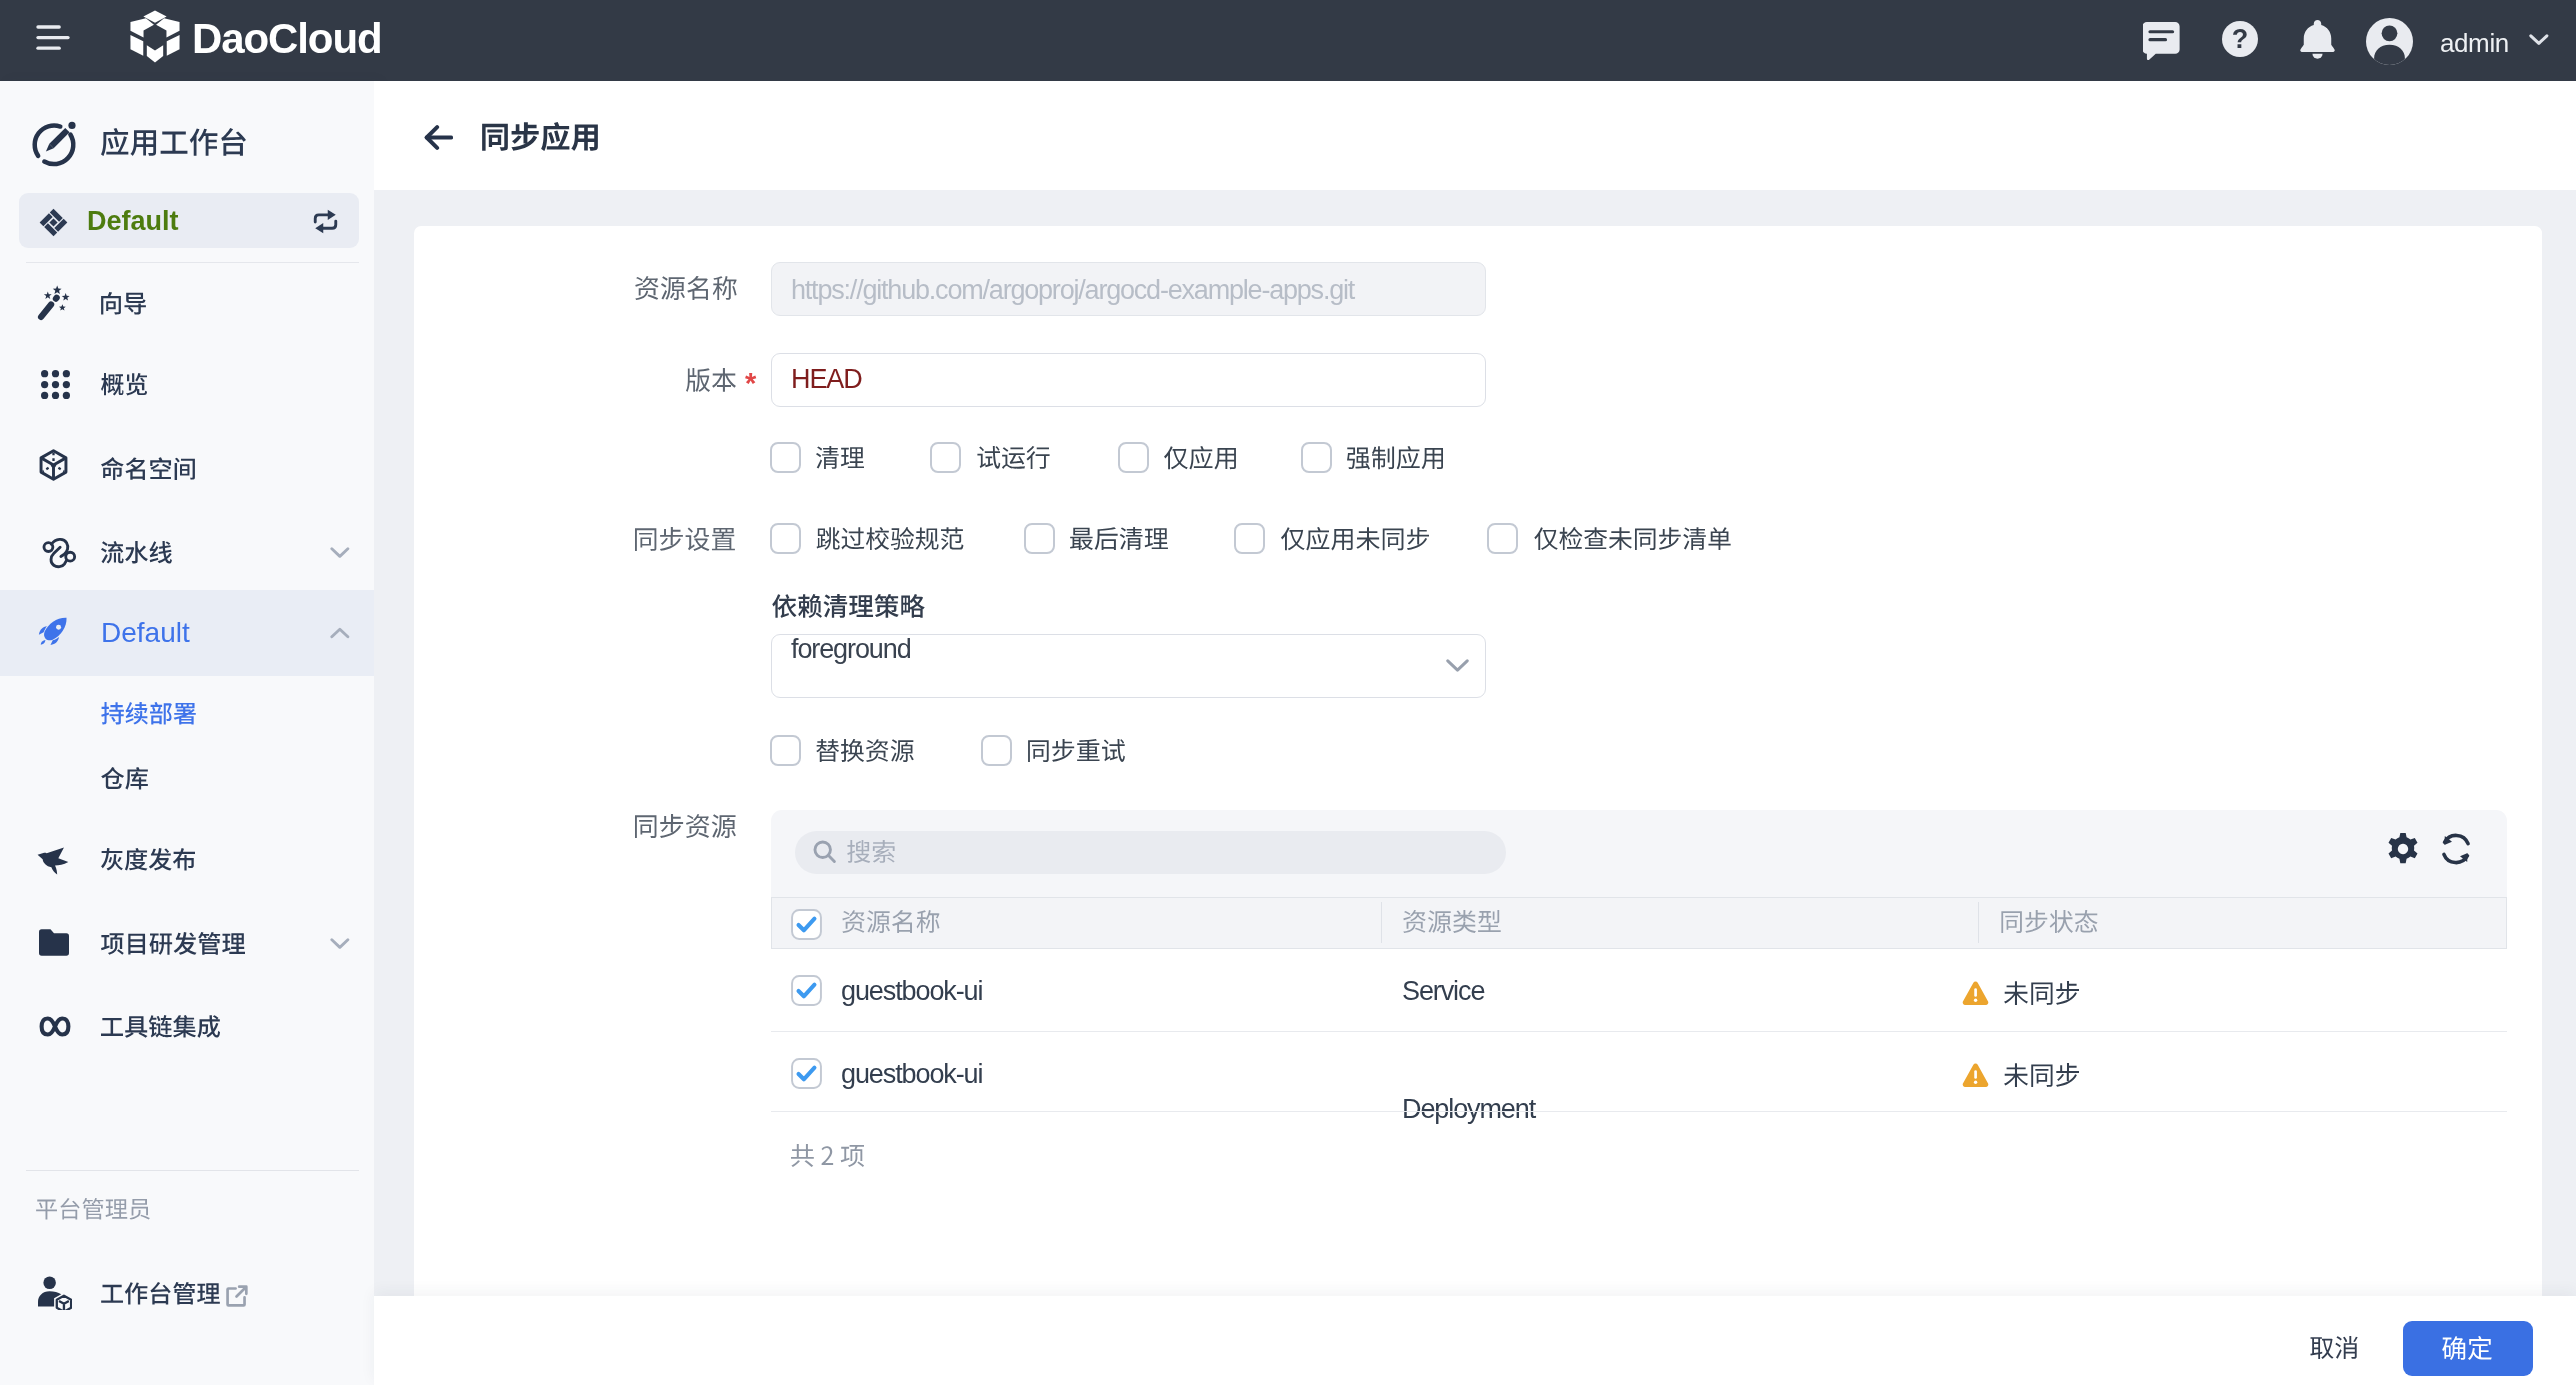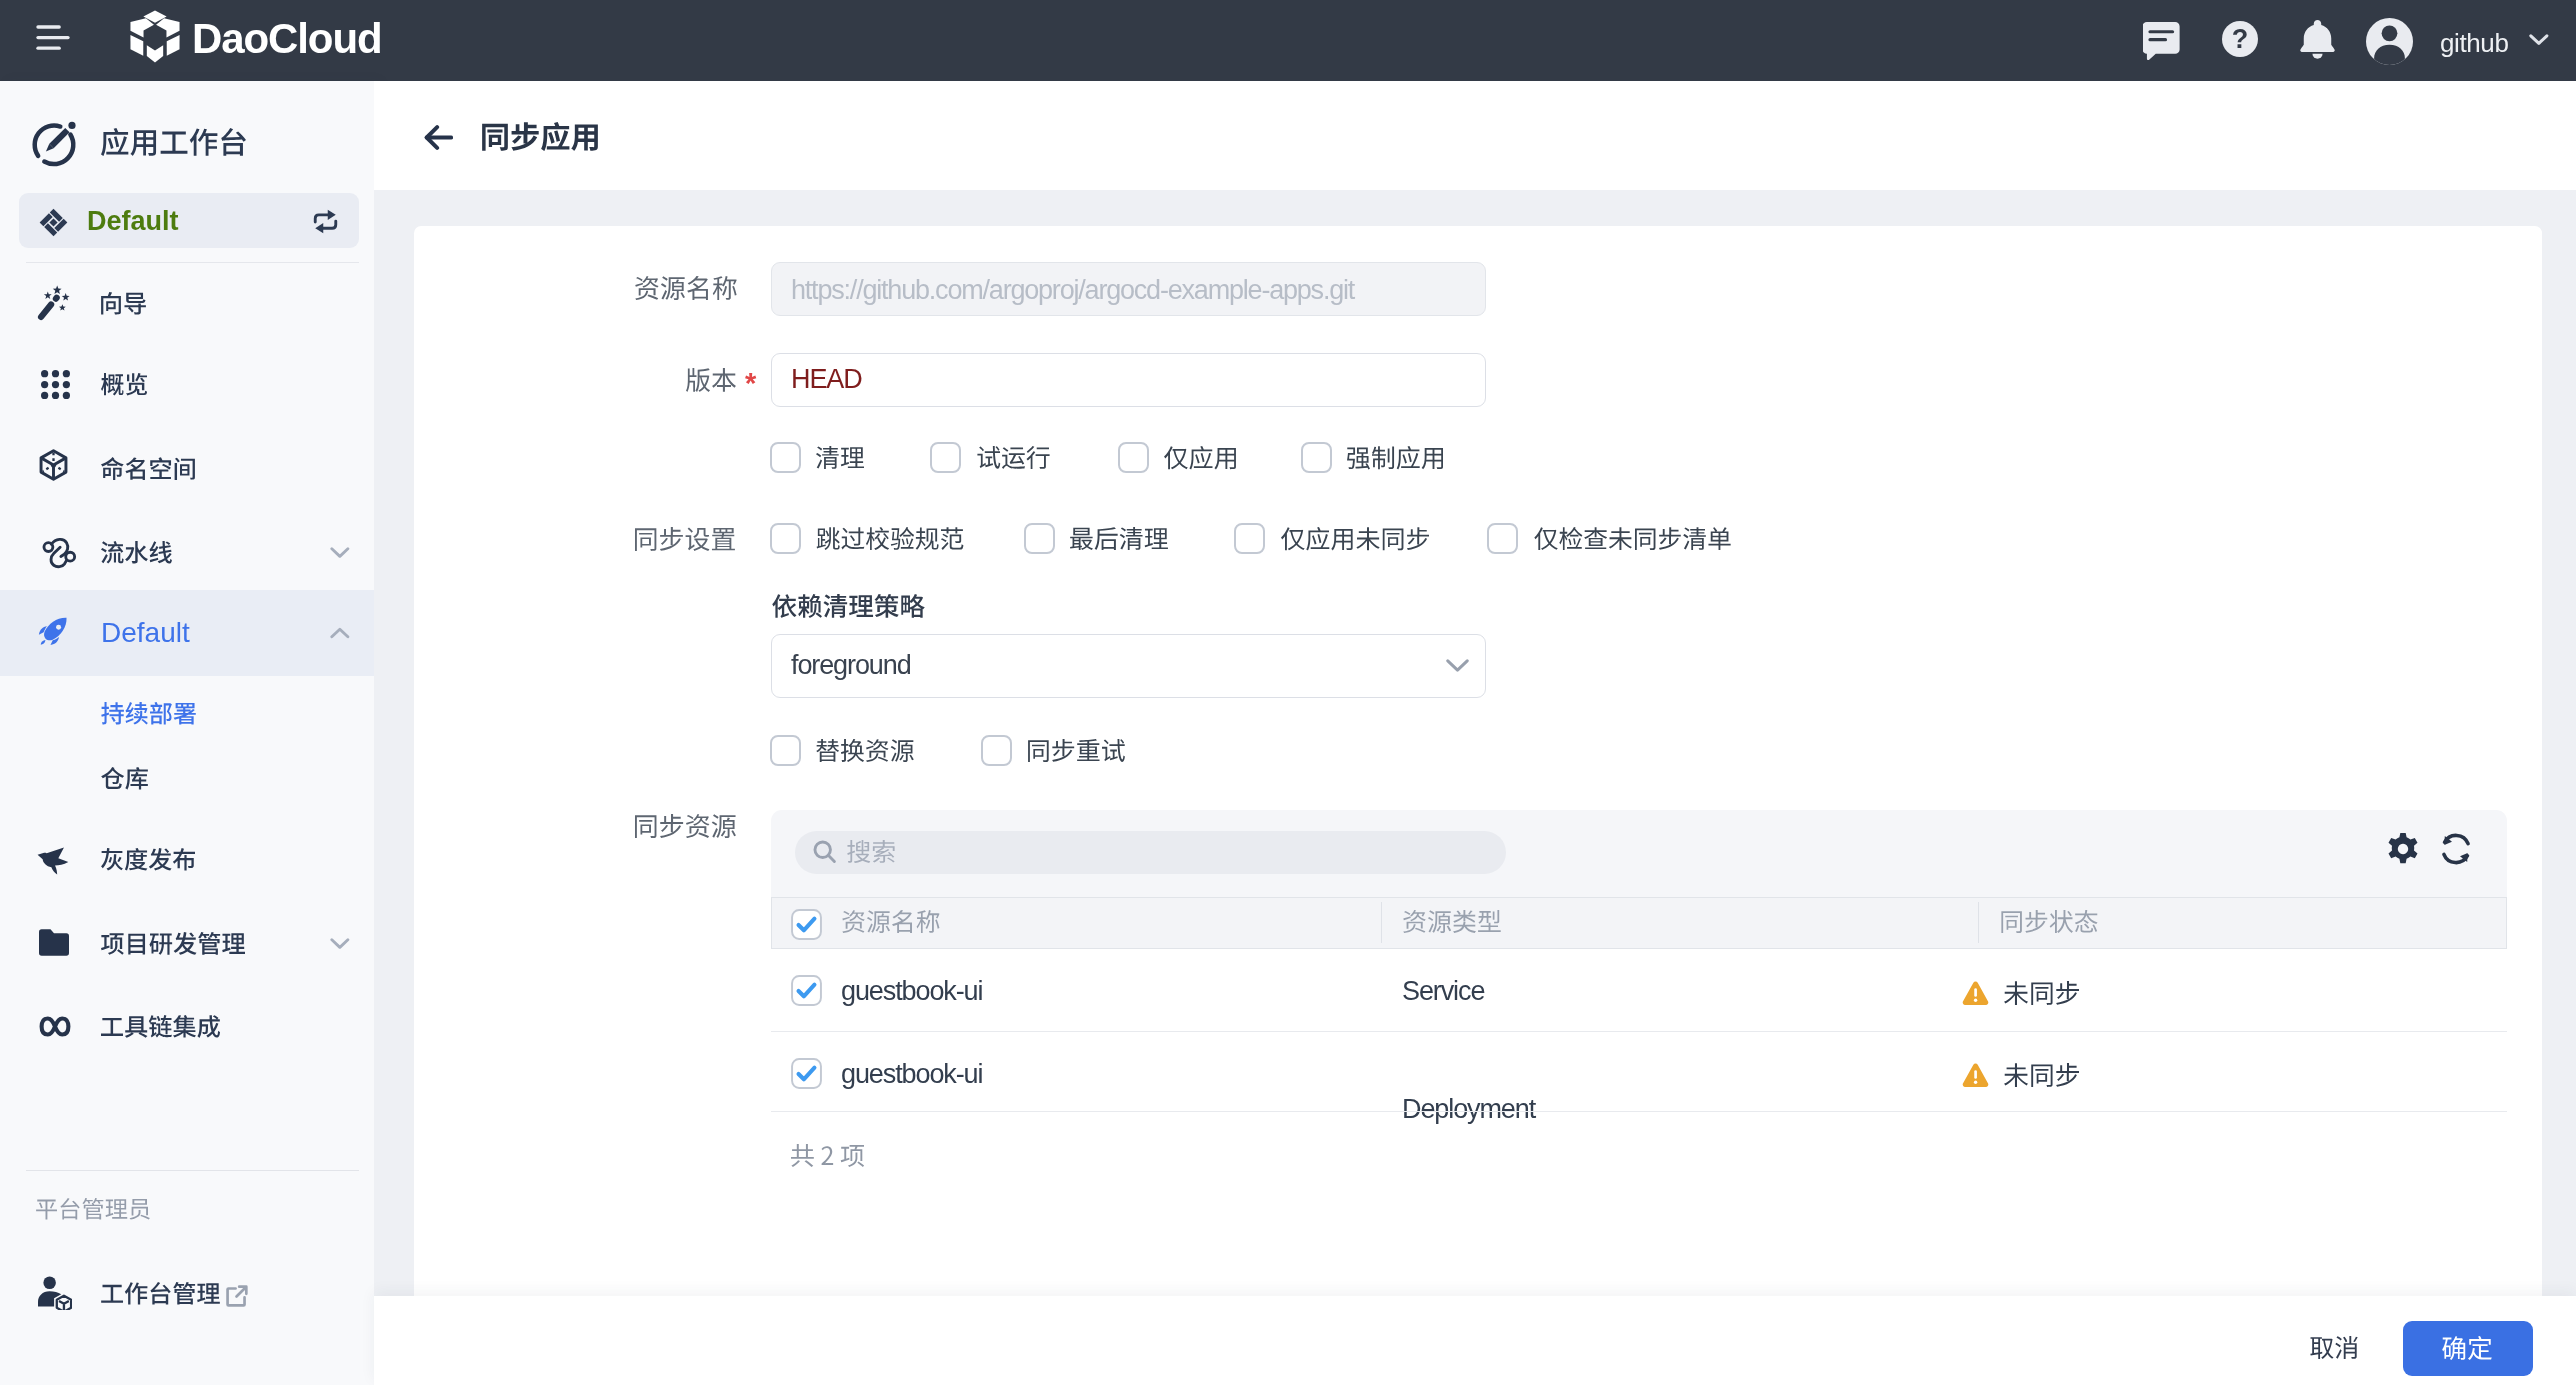--- a/index.html
+++ b/index.html
@@ -44,21 +44,21 @@
       <clipPath id="av">
         <circle cx="26" cy="26" r="26"></circle>
       </clipPath>
     </defs>
 <circle cx="26" cy="26" r="26" fill="#e9ebf0"></circle>
 <g clip-path="url(#av)" fill="#333a46">
       <circle cx="26" cy="17" r="8.7"></circle>
       <path d="M26 29.5 c-10.5 0 -17 7 -17 14.5 l0 8 34 0 0 -8 c0 -7.5 -6.5 -14.5 -17 -14.5 z"></path>
     </g>
   </svg>
-<div class="a" style="left:2440px;top:28px;font-size:26px;color:#eef0f3;letter-spacing:-0.4px">github</div>
+<div class="a" style="left:2440px;top:28px;font-size:26px;color:#eef0f3;letter-spacing:-0.4px">admin</div>
 <svg class="a" style="left:2529px;top:34px" width="19.7" height="11.6" viewBox="0 0 22 13">
 <polyline points="2,2 11,10.5 20,2" fill="none" stroke="#dfe2e8" stroke-width="3.4" stroke-linecap="round" stroke-linejoin="round"></polyline>
   </svg>
 <div class="a" style="left:0;top:81px;width:374px;height:1305px;background:#f8f9fb;box-shadow:7.2px 0 12.5px rgba(40,55,80,0.05)"></div>
 <svg class="a" style="left:27px;top:116px" width="54" height="54" viewBox="0 0 60 60">
 <g fill="none" stroke="#26334a" stroke-width="5" stroke-linecap="round">
 <path d="M48.2 20.6 A 21.5 21.5 0 0 1 19.25 50.6"></path>
 <path d="M12.4 44.3 A 21.5 21.5 0 0 1 37.0 11.7"></path>
 </g>
 <g fill="#26334a">
@@ -268,21 +268,21 @@
     <path d="M10.2 -20.4V-18.5H11.6L11.2 -18.4C12.4 -13.2 14.1 -8.7 16.7 -5.2C14.3 -2.5 11.4 -0.7 8.3 0.5C8.8 0.9 9.3 1.7 9.6 2.2C12.7 0.9 15.5 -0.9 17.9 -3.5C20.0 -1.1 22.6 0.8 25.8 2.1C26.1 1.6 26.7 0.8 27.2 0.4C24.0 -0.8 21.4 -2.7 19.3 -5.1C22.3 -8.8 24.5 -13.7 25.5 -20.1L24.2 -20.6L23.8 -20.4ZM13.2 -18.5H23.2C22.1 -13.7 20.4 -9.9 18.0 -6.8C15.7 -10.0 14.2 -14.0 13.2 -18.5ZM8.3 -23.4C6.5 -18.9 3.7 -14.6 0.7 -11.9C1.1 -11.4 1.8 -10.3 2.0 -9.8C3.1 -10.9 4.2 -12.1 5.2 -13.5V2.2H7.3V-16.6C8.5 -18.6 9.5 -20.6 10.3 -22.7Z M35.4 -13.7C36.5 -10.7 37.9 -6.7 38.4 -4.1L40.4 -4.9C39.8 -7.5 38.4 -11.4 37.2 -14.5ZM41.5 -15.3C42.4 -12.2 43.4 -8.3 43.8 -5.7L45.8 -6.3C45.4 -8.9 44.4 -12.8 43.4 -15.8ZM41.1 -23.2C41.6 -22.2 42.2 -20.9 42.6 -19.9H31.4V-12.3C31.4 -8.3 31.2 -2.7 29.0 1.3C29.5 1.5 30.5 2.1 30.9 2.4C33.2 -1.7 33.5 -8.0 33.5 -12.3V-17.9H54.4V-19.9H45.0C44.6 -20.9 43.8 -22.5 43.1 -23.7ZM33.9 -1.1V0.9H54.7V-1.1H47.2C49.7 -5.4 51.8 -10.5 53.1 -15.2L50.9 -16.0C49.9 -11.1 47.7 -5.4 45.0 -1.1Z M60.3 -21.6V-11.4C60.3 -7.4 60.0 -2.5 56.9 1.0C57.4 1.3 58.2 2.0 58.5 2.4C60.7 0.0 61.6 -3.2 62.0 -6.4H69.1V2.0H71.2V-6.4H78.8V-0.6C78.8 -0.1 78.6 0.1 78.0 0.1C77.5 0.1 75.6 0.1 73.6 0.1C73.9 0.6 74.2 1.5 74.3 2.1C77.0 2.1 78.6 2.1 79.5 1.7C80.5 1.4 80.8 0.8 80.8 -0.6V-21.6ZM62.4 -19.5H69.1V-15.0H62.4ZM78.8 -19.5V-15.0H71.2V-19.5ZM62.4 -13.0H69.1V-8.3H62.2C62.3 -9.4 62.4 -10.4 62.4 -11.4ZM78.8 -13.0V-8.3H71.2V-13.0Z M96.9 -23.5V-18.9H87.7V-16.9H96.9V-12.0H85.7V-9.9H95.6C93.1 -6.3 88.9 -2.8 85.0 -1.1C85.4 -0.7 86.1 0.1 86.5 0.7C90.2 -1.2 94.1 -4.6 96.9 -8.3V2.2H99.1V-8.4C101.8 -4.6 105.8 -1.2 109.5 0.7C109.9 0.1 110.6 -0.7 111.0 -1.1C107.1 -2.8 102.8 -6.3 100.3 -9.9H110.4V-12.0H99.1V-16.9H108.5V-18.9H99.1V-23.5Z M118.9 -17.1V-15.3H133.2V-17.1ZM122.3 -10.6H129.7V-5.3H122.3ZM120.4 -12.4V-1.4H122.3V-3.5H131.7V-12.4ZM114.5 -22.1V2.3H116.5V-20.1H135.5V-0.4C135.5 0.1 135.4 0.2 134.8 0.3C134.4 0.3 132.7 0.3 131.0 0.2C131.3 0.8 131.6 1.7 131.7 2.3C134.1 2.3 135.6 2.2 136.4 1.9C137.3 1.5 137.6 0.9 137.6 -0.4V-22.1Z M148.1 -11.8C146.8 -9.5 144.6 -7.2 142.5 -5.7C143.0 -5.3 143.7 -4.5 144.1 -4.1C146.2 -5.9 148.6 -8.5 150.2 -11.1ZM145.9 -21.3V-15.0H141.7V-13.0H153.0V-4.1H155.0C151.5 -2.0 147.0 -0.7 141.4 0.1C141.9 0.6 142.3 1.5 142.5 2.1C153.2 0.4 160.4 -3.3 164.1 -10.6L162.1 -11.5C160.5 -8.4 158.3 -6.0 155.2 -4.2V-13.0H166.2V-15.0H155.4V-18.6H163.7V-20.5H155.4V-23.5H153.2V-15.0H148.0V-21.3Z" fill="#3a4450"></path>
   </svg>
 <div class="a" style="left:1487px;top:523px;width:31px;height:31px;box-sizing:border-box;border:2px solid #c3c9d3;border-radius:8px;background:#fff"></div>
 <svg class="a" style="left:1533px;top:527px" width="199" height="23" viewBox="0.7 -23.7 221.9 26.0">
     <path d="M10.2 -20.4V-18.5H11.6L11.2 -18.4C12.4 -13.2 14.1 -8.7 16.7 -5.2C14.3 -2.5 11.4 -0.7 8.3 0.5C8.8 0.9 9.3 1.7 9.6 2.2C12.7 0.9 15.5 -0.9 17.9 -3.5C20.0 -1.1 22.6 0.8 25.8 2.1C26.1 1.6 26.7 0.8 27.2 0.4C24.0 -0.8 21.4 -2.7 19.3 -5.1C22.3 -8.8 24.5 -13.7 25.5 -20.1L24.2 -20.6L23.8 -20.4ZM13.2 -18.5H23.2C22.1 -13.7 20.4 -9.9 18.0 -6.8C15.7 -10.0 14.2 -14.0 13.2 -18.5ZM8.3 -23.4C6.5 -18.9 3.7 -14.6 0.7 -11.9C1.1 -11.4 1.8 -10.3 2.0 -9.8C3.1 -10.9 4.2 -12.1 5.2 -13.5V2.2H7.3V-16.6C8.5 -18.6 9.5 -20.6 10.3 -22.7Z M41.1 -14.8V-13.0H50.6V-14.8ZM39.1 -9.9C39.9 -7.8 40.7 -5.0 40.9 -3.2L42.6 -3.7C42.4 -5.5 41.6 -8.2 40.8 -10.4ZM44.5 -10.7C45.1 -8.6 45.5 -5.8 45.7 -4.0L47.4 -4.3C47.3 -6.1 46.8 -8.8 46.2 -10.9ZM33.0 -23.5V-18.2H29.4V-16.2H32.8C32.1 -12.5 30.5 -8.2 28.9 -5.9C29.3 -5.4 29.8 -4.5 30.0 -3.9C31.1 -5.6 32.2 -8.4 33.0 -11.3V2.2H34.9V-12.4C35.7 -11.0 36.5 -9.4 36.8 -8.5L38.1 -10.0C37.7 -10.8 35.6 -14.1 34.9 -15.1V-16.2H37.9V-18.2H34.9V-23.5ZM45.5 -23.7C43.6 -19.8 40.2 -16.2 36.7 -14.1C37.1 -13.6 37.7 -12.7 38.0 -12.3C40.8 -14.3 43.6 -17.1 45.8 -20.3C47.9 -17.5 51.1 -14.5 54.0 -12.6C54.2 -13.2 54.7 -14.0 55.0 -14.5C52.2 -16.2 48.7 -19.3 46.8 -22.0L47.3 -23.0ZM37.6 -1.0V0.9H54.3V-1.0H49.1C50.6 -3.6 52.2 -7.4 53.4 -10.4L51.6 -10.9C50.6 -8.0 48.8 -3.7 47.3 -1.0Z M64.3 -6.1H75.6V-3.8H64.3ZM64.3 -9.9H75.6V-7.6H64.3ZM62.2 -11.4V-2.2H77.8V-11.4ZM58.1 -0.6V1.3H82.0V-0.6ZM68.9 -23.5V-20.0H57.6V-18.1H66.6C64.2 -15.5 60.5 -13.0 57.0 -11.9C57.5 -11.5 58.1 -10.7 58.4 -10.2C62.2 -11.7 66.3 -14.6 68.9 -18.0V-12.2H71.0V-18.0C73.5 -14.8 77.7 -11.8 81.6 -10.4C81.9 -10.9 82.5 -11.8 83.0 -12.2C79.5 -13.2 75.7 -15.6 73.2 -18.1H82.4V-20.0H71.0V-23.5Z M96.9 -23.5V-18.9H87.7V-16.9H96.9V-12.0H85.7V-9.9H95.6C93.1 -6.3 88.9 -2.8 85.0 -1.1C85.4 -0.7 86.1 0.1 86.5 0.7C90.2 -1.2 94.1 -4.6 96.9 -8.3V2.2H99.1V-8.4C101.8 -4.6 105.8 -1.2 109.5 0.7C109.9 0.1 110.6 -0.7 111.0 -1.1C107.1 -2.8 102.8 -6.3 100.3 -9.9H110.4V-12.0H99.1V-16.9H108.5V-18.9H99.1V-23.5Z M118.9 -17.1V-15.3H133.2V-17.1ZM122.3 -10.6H129.7V-5.3H122.3ZM120.4 -12.4V-1.4H122.3V-3.5H131.7V-12.4ZM114.5 -22.1V2.3H116.5V-20.1H135.5V-0.4C135.5 0.1 135.4 0.2 134.8 0.3C134.4 0.3 132.7 0.3 131.0 0.2C131.3 0.8 131.6 1.7 131.7 2.3C134.1 2.3 135.6 2.2 136.4 1.9C137.3 1.5 137.6 0.9 137.6 -0.4V-22.1Z M148.1 -11.8C146.8 -9.5 144.6 -7.2 142.5 -5.7C143.0 -5.3 143.7 -4.5 144.1 -4.1C146.2 -5.9 148.6 -8.5 150.2 -11.1ZM145.9 -21.3V-15.0H141.7V-13.0H153.0V-4.1H155.0C151.5 -2.0 147.0 -0.7 141.4 0.1C141.9 0.6 142.3 1.5 142.5 2.1C153.2 0.4 160.4 -3.3 164.1 -10.6L162.1 -11.5C160.5 -8.4 158.3 -6.0 155.2 -4.2V-13.0H166.2V-15.0H155.4V-18.6H163.7V-20.5H155.4V-23.5H153.2V-15.0H148.0V-21.3Z M170.3 -21.6C171.8 -20.8 173.8 -19.5 174.7 -18.5L176.0 -20.2C175.1 -21.1 173.1 -22.3 171.5 -23.0ZM169.0 -14.2C170.6 -13.3 172.6 -12.0 173.6 -11.0L174.9 -12.7C173.9 -13.6 171.8 -14.9 170.2 -15.7ZM169.8 0.6 171.8 1.8C173.1 -0.8 174.7 -4.3 175.9 -7.3L174.2 -8.5C172.9 -5.3 171.1 -1.6 169.8 0.6ZM180.1 -5.9H190.2V-3.8H180.1ZM180.1 -7.5V-9.6H190.2V-7.5ZM184.1 -23.5V-21.3H176.9V-19.7H184.1V-17.9H177.6V-16.4H184.1V-14.4H175.9V-12.8H194.6V-14.4H186.2V-16.4H192.9V-17.9H186.2V-19.7H193.6V-21.3H186.2V-23.5ZM178.1 -11.2V2.2H180.1V-2.2H190.2V-0.1C190.2 0.2 190.1 0.3 189.7 0.3C189.3 0.4 187.9 0.4 186.5 0.3C186.8 0.8 187.0 1.6 187.2 2.1C189.1 2.1 190.4 2.1 191.2 1.8C192.0 1.5 192.2 0.9 192.2 -0.1V-11.2Z M202.2 -12.2H208.9V-9.2H202.2ZM211.0 -12.2H218.0V-9.2H211.0ZM202.2 -16.9H208.9V-13.9H202.2ZM211.0 -16.9H218.0V-13.9H211.0ZM215.9 -23.4C215.2 -22.0 214.1 -20.0 213.1 -18.7H206.2L207.4 -19.2C206.8 -20.4 205.5 -22.1 204.4 -23.4L202.6 -22.6C203.6 -21.4 204.7 -19.8 205.3 -18.7H200.1V-7.4H208.9V-4.8H197.5V-2.8H208.9V2.2H211.0V-2.8H222.6V-4.8H211.0V-7.4H220.1V-18.7H215.4C216.3 -19.9 217.3 -21.3 218.1 -22.7Z" fill="#3a4450"></path>
   </svg>
 <svg class="a" style="left:771px;top:594px" width="155" height="24" viewBox="0.8 -24.6 172.9 27.2">
     <path d="M11.6 2.6V2.5C12.3 2.0 13.3 1.6 19.7 -0.7C19.6 -1.3 19.4 -2.3 19.4 -3.1L14.4 -1.5V-11.3C15.3 -12.2 16.0 -13.2 16.8 -14.1C18.6 -7.4 21.8 -1.5 26.3 1.6C26.7 0.9 27.6 -0.1 28.3 -0.6C25.8 -2.2 23.7 -4.7 22.0 -7.7C23.8 -8.9 26.0 -10.7 27.8 -12.2L25.7 -14.1C24.5 -12.8 22.6 -11.1 21.0 -9.8C20.0 -11.9 19.2 -14.3 18.6 -16.7H27.5V-19.2H18.0L20.2 -20.0C19.9 -21.2 19.0 -23.1 18.2 -24.4L15.7 -23.6C16.5 -22.3 17.3 -20.4 17.6 -19.2H8.7V-16.7H15.4C13.2 -13.5 10.1 -10.6 7.0 -8.7V-17.1C8.2 -19.2 9.2 -21.4 10.0 -23.6L7.4 -24.4C5.9 -20.1 3.4 -15.9 0.8 -13.1C1.3 -12.5 2.1 -11.0 2.3 -10.4C3.0 -11.1 3.7 -12.0 4.4 -12.9V2.4H7.0V-8.4C7.6 -7.9 8.4 -6.8 8.7 -6.3C9.7 -7.0 10.8 -7.8 11.8 -8.7V-2.3C11.8 -0.8 10.8 0.1 10.2 0.5C10.6 1.0 11.4 2.0 11.6 2.6Z M48.8 -13.5C48.7 -4.6 48.4 -1.2 41.9 0.7C42.4 1.1 43.0 2.0 43.2 2.5C50.3 0.3 51.0 -3.9 51.1 -13.5ZM49.9 -2.0C51.9 -0.7 54.4 1.2 55.7 2.3L57.2 0.6C55.9 -0.6 53.3 -2.3 51.4 -3.5ZM31.2 -16.5V-8.2H34.9C33.7 -5.8 31.9 -3.4 30.2 -2.0C30.6 -1.3 31.2 -0.2 31.4 0.6C33.0 -0.8 34.5 -3.0 35.7 -5.4V2.3H38.2V-5.6C39.4 -4.3 40.6 -2.9 41.3 -1.9L43.0 -3.6C42.1 -4.8 40.3 -6.7 38.7 -8.2H42.6V-16.5H38.2V-19.0H43.1V-21.4H38.2V-24.3H35.7V-21.4H30.5V-19.0H35.7V-16.5ZM33.5 -14.4H35.9V-10.3H33.5ZM37.9 -14.4H40.2V-10.3H37.9ZM47.9 -20.1H51.8C51.2 -18.9 50.6 -17.7 50.0 -16.8H45.8C46.5 -17.8 47.2 -18.9 47.9 -20.1ZM47.3 -24.5C46.4 -22.2 44.9 -19.1 42.7 -16.8C43.2 -16.6 43.7 -16.2 44.2 -15.8V-3.6H46.6V-14.7H53.2V-3.7H55.6V-16.8H52.5C53.4 -18.2 54.3 -19.9 54.9 -21.4L53.3 -22.4L53.0 -22.3H49.0L49.7 -24.1Z M60.3 -22.1C61.8 -21.2 63.9 -19.8 64.8 -18.9L66.6 -21.0C65.5 -21.9 63.5 -23.2 61.9 -24.0ZM58.9 -14.5C60.6 -13.5 62.7 -12.2 63.7 -11.2L65.4 -13.3C64.3 -14.3 62.1 -15.6 60.5 -16.4ZM59.8 0.3 62.3 1.9C63.7 -0.8 65.2 -4.3 66.4 -7.4L64.2 -9.0C62.9 -5.7 61.1 -1.9 59.8 0.3ZM71.0 -5.9H80.7V-4.0H71.0ZM71.0 -7.9V-9.6H80.7V-7.9ZM74.4 -24.5V-22.3H67.3V-20.3H74.4V-18.8H68.0V-16.8H74.4V-15.2H66.2V-13.1H85.7V-15.2H77.2V-16.8H83.8V-18.8H77.2V-20.3H84.6V-22.3H77.2V-24.5ZM68.4 -11.7V2.4H71.0V-2.0H80.7V-0.4C80.7 -0.1 80.6 0.1 80.2 0.1C79.8 0.1 78.4 0.1 77.0 0.0C77.3 0.7 77.7 1.7 77.8 2.4C79.8 2.4 81.2 2.3 82.1 2.0C83.0 1.6 83.3 0.9 83.3 -0.4V-11.7Z M101.3 -15.5H105.1V-12.3H101.3ZM107.4 -15.5H111.2V-12.3H107.4ZM101.3 -20.9H105.1V-17.7H101.3ZM107.4 -20.9H111.2V-17.7H107.4ZM96.4 -1.0V1.5H115.1V-1.0H107.6V-4.5H114.2V-7.0H107.6V-9.9H113.8V-23.2H98.8V-9.9H104.9V-7.0H98.5V-4.5H104.9V-1.0ZM87.9 -3.2 88.5 -0.4C91.2 -1.3 94.6 -2.4 97.8 -3.5L97.3 -6.1L94.2 -5.1V-11.7H97.1V-14.3H94.2V-20.1H97.5V-22.6H88.2V-20.1H91.6V-14.3H88.5V-11.7H91.6V-4.3C90.2 -3.9 88.9 -3.5 87.9 -3.2Z M132.8 -24.6C132.2 -22.9 131.3 -21.3 130.1 -19.9V-22.0H123.1C123.5 -22.6 123.7 -23.3 124.0 -23.9L121.4 -24.6C120.4 -22.2 118.7 -19.7 116.8 -18.1C117.5 -17.7 118.6 -17.0 119.1 -16.6C120.0 -17.4 120.9 -18.5 121.7 -19.7H122.8C123.4 -18.6 124.0 -17.3 124.3 -16.4L126.7 -17.3C126.5 -18.0 126.0 -18.9 125.5 -19.7H129.9C129.5 -19.1 128.9 -18.6 128.3 -18.1L129.3 -17.6V-16.2H117.9V-13.7H129.3V-11.9H119.9V-4.1H122.8V-9.5H129.3V-7.2C126.7 -4.2 122.0 -1.8 117.2 -0.7C117.8 -0.2 118.6 0.9 118.9 1.6C122.8 0.5 126.5 -1.5 129.3 -4.0V2.4H132.2V-4.0C134.7 -1.8 138.3 0.3 142.4 1.4C142.8 0.7 143.6 -0.4 144.2 -1.0C139.1 -2.0 134.6 -4.5 132.2 -6.9V-9.5H138.7V-6.7C138.7 -6.4 138.6 -6.3 138.2 -6.3C137.9 -6.3 136.7 -6.2 135.7 -6.3C136.0 -5.7 136.4 -4.8 136.6 -4.1C138.2 -4.1 139.5 -4.2 140.3 -4.5C141.2 -4.9 141.5 -5.5 141.5 -6.7V-11.9H138.7H132.2V-13.7H143.1V-16.2H132.2V-17.9H131.9C132.4 -18.4 132.9 -19.1 133.3 -19.7H135.2C135.9 -18.6 136.5 -17.4 136.8 -16.5L139.3 -17.4C139.0 -18.0 138.6 -18.9 138.0 -19.7H143.5V-22.0H134.6C135.0 -22.7 135.3 -23.3 135.5 -24.0Z M162.4 -24.6C161.2 -21.6 159.2 -18.8 156.9 -16.8V-22.8H147.1V-1.0H149.2V-3.5H156.9V-8.2C157.3 -7.7 157.6 -7.2 157.8 -6.9L158.9 -7.4V2.3H161.5V1.4H168.6V2.3H171.3V-7.5L171.9 -7.2C172.3 -7.9 173.1 -9.0 173.7 -9.5C171.1 -10.4 168.9 -11.7 167.0 -13.3C169.0 -15.4 170.7 -17.9 171.8 -20.7L170.0 -21.6L169.5 -21.5H163.9C164.3 -22.2 164.7 -23.1 165.0 -23.8ZM149.2 -20.4H151.1V-14.6H149.2ZM149.2 -5.8V-12.3H151.1V-5.8ZM154.8 -12.3V-5.8H152.9V-12.3ZM154.8 -14.6H152.9V-20.4H154.8ZM156.9 -9.3V-15.5C157.4 -15.1 157.9 -14.6 158.2 -14.3C159.0 -15.0 159.9 -15.9 160.7 -16.8C161.4 -15.7 162.3 -14.5 163.4 -13.3C161.4 -11.6 159.2 -10.2 156.9 -9.3ZM161.5 -1.0V-5.8H168.6V-1.0ZM168.2 -19.2C167.4 -17.7 166.4 -16.3 165.2 -15.0C163.9 -16.2 163.0 -17.5 162.2 -18.8L162.5 -19.2ZM160.6 -8.2C162.2 -9.1 163.8 -10.2 165.2 -11.5C166.5 -10.3 168.1 -9.1 169.7 -8.2Z" fill="#333d4d"></path>
   </svg>
 <div class="a" style="left:771px;top:634px;width:715px;height:64px;box-sizing:border-box;background:#fff;border:1.8px solid #dcdfe6;border-radius:9px"></div>
-<div class="a" style="left:791px;top:650px;font-size:27px;color:#39424f;letter-spacing:-1.1px">foreground</div>
+<div class="a" style="left:791px;top:634px;font-size:27px;color:#39424f;letter-spacing:-1.1px">foreground</div>
 <svg class="a" style="left:1446px;top:659px" width="23" height="13.4" viewBox="0 0 26 15">
 <polyline points="2,2 13,12.5 24,2" fill="none" stroke="#98a0ad" stroke-width="3.4" stroke-linecap="round" stroke-linejoin="round"></polyline>
   </svg>
 <div class="a" style="left:770px;top:735px;width:31px;height:31px;box-sizing:border-box;border:2px solid #c3c9d3;border-radius:8px;background:#fff"></div>
 <svg class="a" style="left:816px;top:739px" width="98" height="23" viewBox="1.2 -23.6 109.9 25.9">
     <path d="M7.3 -3.5H20.7V-0.6H7.3ZM7.3 -5.1V-7.8H20.7V-5.1ZM5.2 -9.6V2.2H7.3V1.2H20.7V2.1H22.8V-9.6ZM6.8 -23.5V-21.1H2.5V-19.4H6.8C6.8 -18.6 6.8 -17.8 6.6 -16.9H1.7V-15.2H6.2C5.5 -13.4 4.1 -11.6 1.2 -10.1C1.7 -9.8 2.3 -9.1 2.6 -8.7C5.1 -10.1 6.6 -11.7 7.5 -13.4C9.0 -12.3 10.5 -11.1 11.4 -10.3L12.8 -11.8C11.7 -12.6 9.8 -14.0 8.2 -15.1L8.3 -15.2H13.1V-16.9H8.7C8.8 -17.8 8.8 -18.6 8.8 -19.4H12.6V-21.1H8.8V-23.5ZM18.9 -23.5V-21.1H14.7V-19.4H18.9V-19.1C18.9 -18.4 18.9 -17.7 18.7 -16.9H14.1V-15.2H18.1C17.4 -13.7 16.0 -12.2 13.4 -11.1C13.8 -10.8 14.4 -10.1 14.7 -9.7C17.6 -11.0 19.2 -12.7 20.0 -14.5C21.3 -12.1 23.2 -10.0 25.7 -9.0C26.0 -9.5 26.5 -10.2 27.0 -10.6C24.7 -11.4 22.8 -13.1 21.6 -15.2H26.3V-16.9H20.7C20.9 -17.7 20.9 -18.4 20.9 -19.1V-19.4H25.5V-21.1H20.9V-23.5Z M32.6 -23.5V-17.9H29.3V-15.9H32.6V-9.7C31.2 -9.3 30.0 -8.9 29.0 -8.7L29.6 -6.6L32.6 -7.6V-0.3C32.6 0.0 32.5 0.1 32.1 0.1C31.8 0.1 30.9 0.1 29.8 0.1C30.1 0.7 30.4 1.6 30.4 2.2C32.1 2.2 33.1 2.1 33.7 1.7C34.4 1.4 34.7 0.8 34.7 -0.3V-8.2L37.7 -9.2L37.4 -11.2L34.7 -10.3V-15.9H37.3V-17.9H34.7V-23.5ZM43.0 -19.3H48.8C48.2 -18.3 47.4 -17.3 46.6 -16.4H40.8C41.6 -17.4 42.4 -18.3 43.0 -19.3ZM37.3 -8.1V-6.3H44.1C43.0 -3.8 40.7 -1.3 35.8 0.8C36.3 1.2 36.9 1.8 37.2 2.3C42.0 0.0 44.5 -2.6 45.8 -5.2C47.6 -1.9 50.5 0.8 53.8 2.2C54.1 1.7 54.7 0.9 55.1 0.5C51.7 -0.7 48.8 -3.2 47.2 -6.3H54.6V-8.1H52.6V-16.4H49.0C50.1 -17.6 51.2 -19.0 51.9 -20.2L50.5 -21.2L50.1 -21.1H44.1C44.5 -21.8 44.9 -22.5 45.2 -23.2L43.0 -23.6C42.1 -21.2 40.2 -18.2 37.4 -16.0C37.9 -15.7 38.6 -15.0 38.9 -14.5L39.4 -15.0V-8.1ZM41.4 -8.1V-14.8H45.1V-11.8C45.1 -10.7 45.1 -9.4 44.7 -8.1ZM50.5 -8.1H46.8C47.1 -9.4 47.2 -10.7 47.2 -11.8V-14.8H50.5Z M58.4 -21.1C60.4 -20.3 63.0 -19.0 64.2 -18.0L65.4 -19.6C64.0 -20.6 61.5 -21.8 59.4 -22.5ZM57.4 -13.9 58.0 -11.9C60.2 -12.7 63.1 -13.6 65.8 -14.5L65.5 -16.4C62.5 -15.4 59.4 -14.4 57.4 -13.9ZM61.1 -10.4V-2.6H63.2V-8.5H77.1V-2.8H79.2V-10.4ZM69.2 -7.6C68.4 -3.0 66.3 -0.5 57.4 0.6C57.7 1.0 58.2 1.8 58.3 2.3C67.8 1.0 70.4 -2.0 71.3 -7.6ZM70.4 -2.1C73.9 -1.0 78.6 0.9 80.9 2.1L82.2 0.4C79.7 -0.8 75.1 -2.6 71.6 -3.6ZM69.6 -23.4C68.8 -21.4 67.4 -19.1 65.1 -17.4C65.6 -17.1 66.2 -16.5 66.6 -16.1C67.8 -17.1 68.7 -18.1 69.6 -19.3H72.9C72.0 -16.4 70.1 -13.8 65.1 -12.4C65.5 -12.1 66.1 -11.4 66.2 -10.9C70.1 -12.1 72.4 -13.9 73.7 -16.2C75.5 -13.8 78.2 -12.0 81.3 -11.1C81.6 -11.6 82.2 -12.4 82.6 -12.8C79.1 -13.5 76.0 -15.4 74.5 -17.8C74.7 -18.3 74.8 -18.8 75.0 -19.3H79.2C78.7 -18.4 78.3 -17.4 77.9 -16.8L79.7 -16.3C80.4 -17.4 81.2 -19.1 82.0 -20.6L80.4 -21.0L80.1 -20.9H70.5C71.0 -21.6 71.3 -22.4 71.6 -23.1Z M99.0 -11.4H107.6V-8.9H99.0ZM99.0 -15.4H107.6V-13.0H99.0ZM98.1 -5.7C97.3 -3.9 96.1 -1.9 94.8 -0.5C95.3 -0.3 96.1 0.3 96.5 0.6C97.7 -0.9 99.1 -3.2 100.0 -5.2ZM106.1 -5.3C107.2 -3.5 108.5 -1.1 109.1 0.3L111.1 -0.6C110.4 -1.9 109.0 -4.3 107.9 -6.0ZM86.4 -21.8C88.0 -20.8 90.1 -19.4 91.1 -18.5L92.4 -20.2C91.3 -21.0 89.2 -22.3 87.7 -23.2ZM85.1 -14.2C86.6 -13.3 88.7 -12.0 89.8 -11.2L91.0 -12.9C89.9 -13.7 87.8 -14.9 86.3 -15.7ZM85.7 0.7 87.5 1.8C88.9 -0.8 90.4 -4.3 91.6 -7.2L89.9 -8.4C88.6 -5.2 86.9 -1.5 85.7 0.7ZM93.5 -22.1V-14.5C93.5 -9.9 93.2 -3.5 90.0 1.0C90.5 1.2 91.4 1.8 91.7 2.1C95.1 -2.6 95.5 -9.6 95.5 -14.5V-20.2H110.6V-22.1ZM102.2 -19.9C102.0 -19.0 101.7 -17.9 101.4 -17.0H97.1V-7.3H102.2V0.0C102.2 0.3 102.1 0.4 101.7 0.4C101.4 0.4 100.1 0.4 98.8 0.4C99.1 1.0 99.3 1.7 99.4 2.2C101.2 2.2 102.5 2.2 103.2 1.9C104.0 1.6 104.2 1.1 104.2 0.1V-7.3H109.6V-17.0H103.4C103.8 -17.7 104.2 -18.6 104.5 -19.4Z" fill="#3a4450"></path>
   </svg>
 <div class="a" style="left:981px;top:735px;width:31px;height:31px;box-sizing:border-box;border:2px solid #c3c9d3;border-radius:8px;background:#fff"></div>
 <svg class="a" style="left:1028px;top:739px" width="97" height="23" viewBox="2.5 -23.5 108.6 25.8">
     <path d="M6.9 -17.1V-15.3H21.2V-17.1ZM10.3 -10.6H17.7V-5.3H10.3ZM8.4 -12.4V-1.4H10.3V-3.5H19.7V-12.4ZM2.5 -22.1V2.3H4.5V-20.1H23.5V-0.4C23.5 0.1 23.4 0.2 22.8 0.3C22.4 0.3 20.7 0.3 19.0 0.2C19.3 0.8 19.6 1.7 19.7 2.3C22.1 2.3 23.6 2.2 24.4 1.9C25.3 1.5 25.6 0.9 25.6 -0.4V-22.1Z M36.1 -11.8C34.8 -9.5 32.6 -7.2 30.5 -5.7C31.0 -5.3 31.7 -4.5 32.1 -4.1C34.2 -5.9 36.6 -8.5 38.2 -11.1ZM33.9 -21.3V-15.0H29.7V-13.0H41.0V-4.1H43.0C39.5 -2.0 35.0 -0.7 29.4 0.1C29.9 0.6 30.3 1.5 30.5 2.1C41.2 0.4 48.4 -3.3 52.1 -10.6L50.1 -11.5C48.5 -8.4 46.3 -6.0 43.2 -4.2V-13.0H54.2V-15.0H43.4V-18.6H51.7V-20.5H43.4V-23.5H41.2V-15.0H36.0V-21.3Z M60.5 -15.1V-6.4H68.9V-4.5H59.6V-2.8H68.9V-0.4H57.5V1.3H82.6V-0.4H71.0V-2.8H80.8V-4.5H71.0V-6.4H79.7V-15.1H71.0V-16.8H82.4V-18.6H71.0V-20.7C74.2 -21.0 77.3 -21.3 79.7 -21.7L78.6 -23.4C74.2 -22.6 66.2 -22.0 59.7 -21.9C59.9 -21.4 60.1 -20.7 60.2 -20.2C62.9 -20.3 65.9 -20.4 68.9 -20.6V-18.6H57.6V-16.8H68.9V-15.1ZM62.5 -10.1H68.9V-8.0H62.5ZM71.0 -10.1H77.6V-8.0H71.0ZM62.5 -13.6H68.9V-11.5H62.5ZM71.0 -13.6H77.6V-11.5H71.0Z M87.4 -21.7C88.8 -20.5 90.6 -18.7 91.4 -17.5L92.9 -19.0C92.0 -20.1 90.2 -21.8 88.8 -23.0ZM105.8 -22.3C106.9 -21.1 108.2 -19.3 108.8 -18.2L110.3 -19.3C109.7 -20.4 108.4 -22.0 107.2 -23.2ZM85.4 -14.7V-12.7H89.3V-2.6C89.3 -1.4 88.5 -0.6 87.9 -0.3C88.3 0.1 88.8 1.0 89.0 1.5C89.4 1.0 90.2 0.5 95.0 -2.7C94.8 -3.1 94.5 -3.9 94.4 -4.5L91.3 -2.5V-14.7ZM102.8 -23.4 103.0 -17.7H93.7V-15.7H103.0C103.5 -5.1 104.9 2.1 108.3 2.2C109.4 2.2 110.5 1.0 111.1 -3.8C110.7 -3.9 109.8 -4.5 109.4 -4.9C109.2 -2.2 108.9 -0.6 108.4 -0.6C106.7 -0.7 105.6 -7.0 105.1 -15.7H110.9V-17.7H105.0C105.0 -19.5 104.9 -21.4 104.9 -23.4ZM94.1 -1.7 94.7 0.3C97.0 -0.4 100.1 -1.3 103.0 -2.2L102.7 -4.1L99.5 -3.1V-9.6H102.1V-11.6H94.6V-9.6H97.5V-2.6Z" fill="#3a4450"></path>

